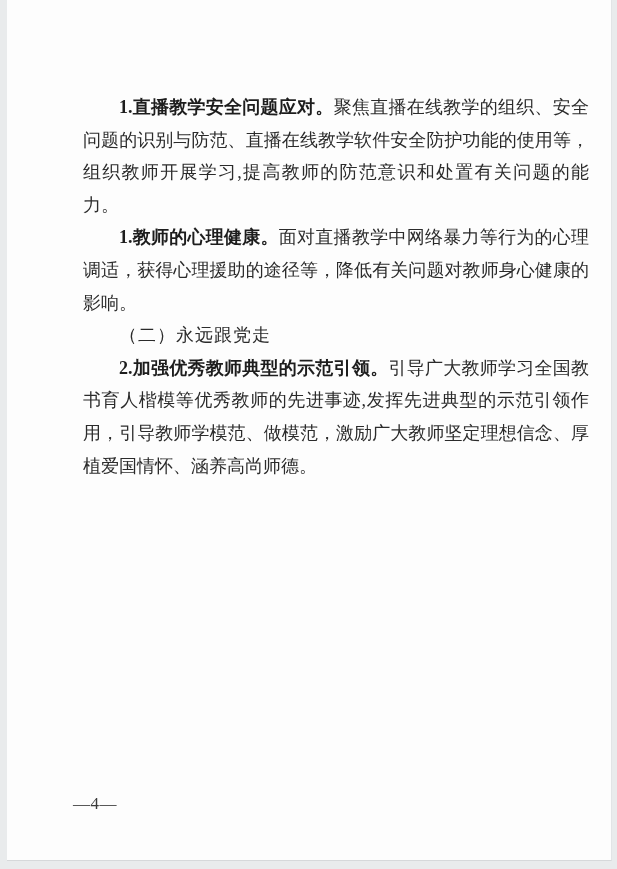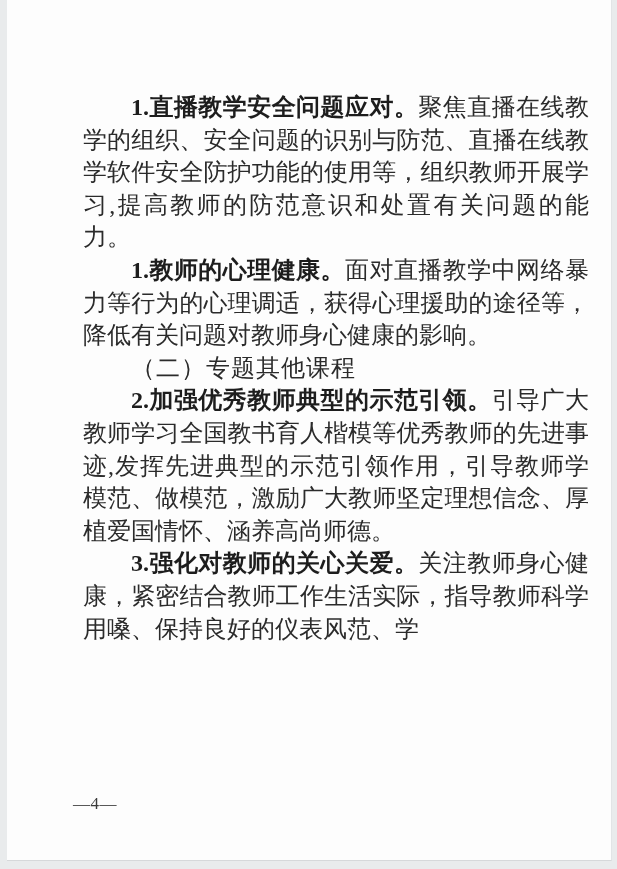--- a/index.html
+++ b/index.html
@@ -25,21 +25,21 @@
     border-bottom: 1px solid #d6d8da;
     border-right: 1px solid #e2e4e6;
     box-sizing: border-box;
   }
   .text-block {
     position: absolute;
     left: 76px;
     top: 91px;
     width: 506px;
     color: #2b2b2b;
-    font-size: 24px;
+    font-size: 18px;
     line-height: 32.6px;
     text-align: justify;
     text-justify: inter-ideograph;
   }
   p.para {
     margin: 0;
     padding: 0;
     text-indent: 2em;
   }
   .lead {
@@ -67,25 +67,24 @@
 <div class="canvas">
   <div class="page">
 
     <div class="text-block">
 
       <p class="para"><span class="lead">1.直播教学安全问题应对。</span><span class="body-text">聚焦直播在线教学的组织、安全问题的识别与防范、直播在线教学软件安全防护功能的使用等，组织教师开展学习,提高教师的防范意识和处置有关问题的能力。</span></p>
 
 
       <p class="para"><span class="lead">1.教师的心理健康。</span><span class="body-text">面对直播教学中网络暴力等行为的心理调适，获得心理援助的途径等，降低有关问题对教师身心健康的影响。</span></p>
 
-      <p class="para section-heading"><span class="body-text">（二）专题其他课程</span></p>
+      <p class="para section-heading"><span class="body-text">（二）永远跟党走</span></p>
 
 
       <p class="para"><span class="lead">2.加强优秀教师典型的示范引领。</span><span class="body-text">引导广大教师学习全国教书育人楷模等优秀教师的先进事迹,发挥先进典型的示范引领作用，引导教师学模范、做模范，激励广大教师坚定理想信念、厚植爱国情怀、涵养高尚师德。</span></p>
 
-      <p class="para"><span class="lead">3.强化对教师的关心关爱。</span><span class="body-text">关注教师身心健康，紧密结合教师工作生活实际，指导教师科学用嗓、保持良好的仪表风范、学</span></p>
 
     </div>
 
     <div class="page-number">—4—</div>
 
   </div>
 </div>
 
 </body></html>

